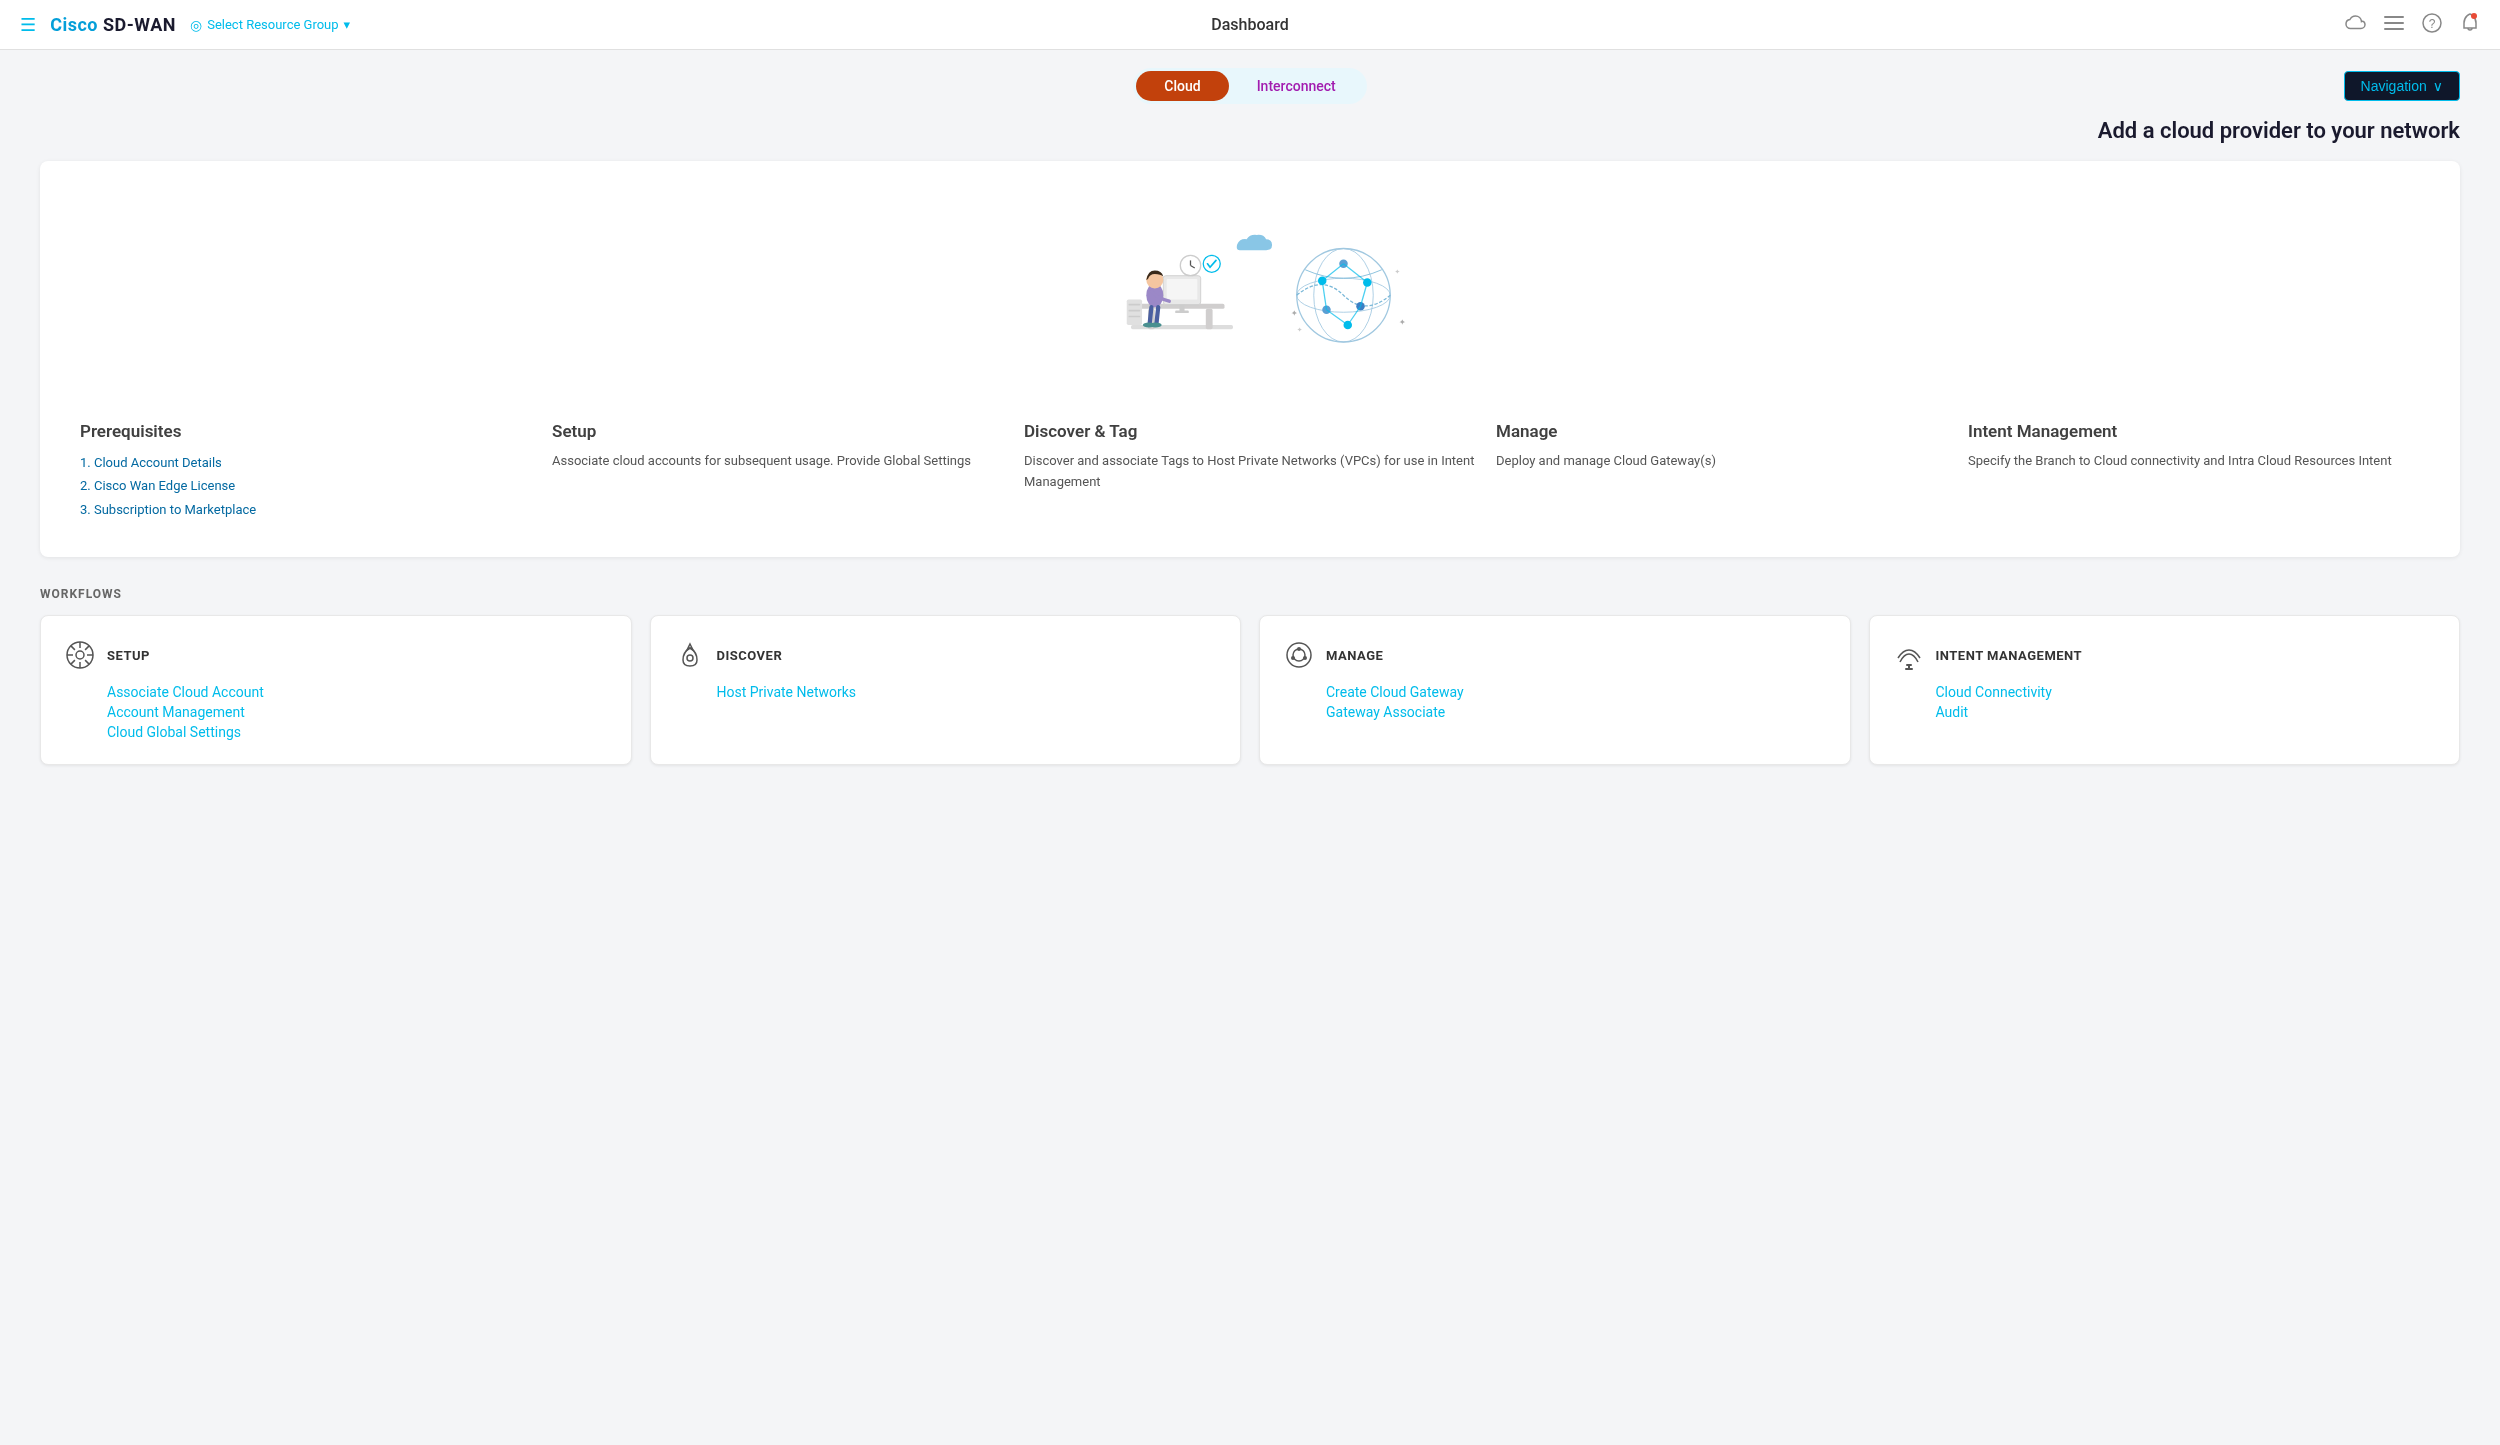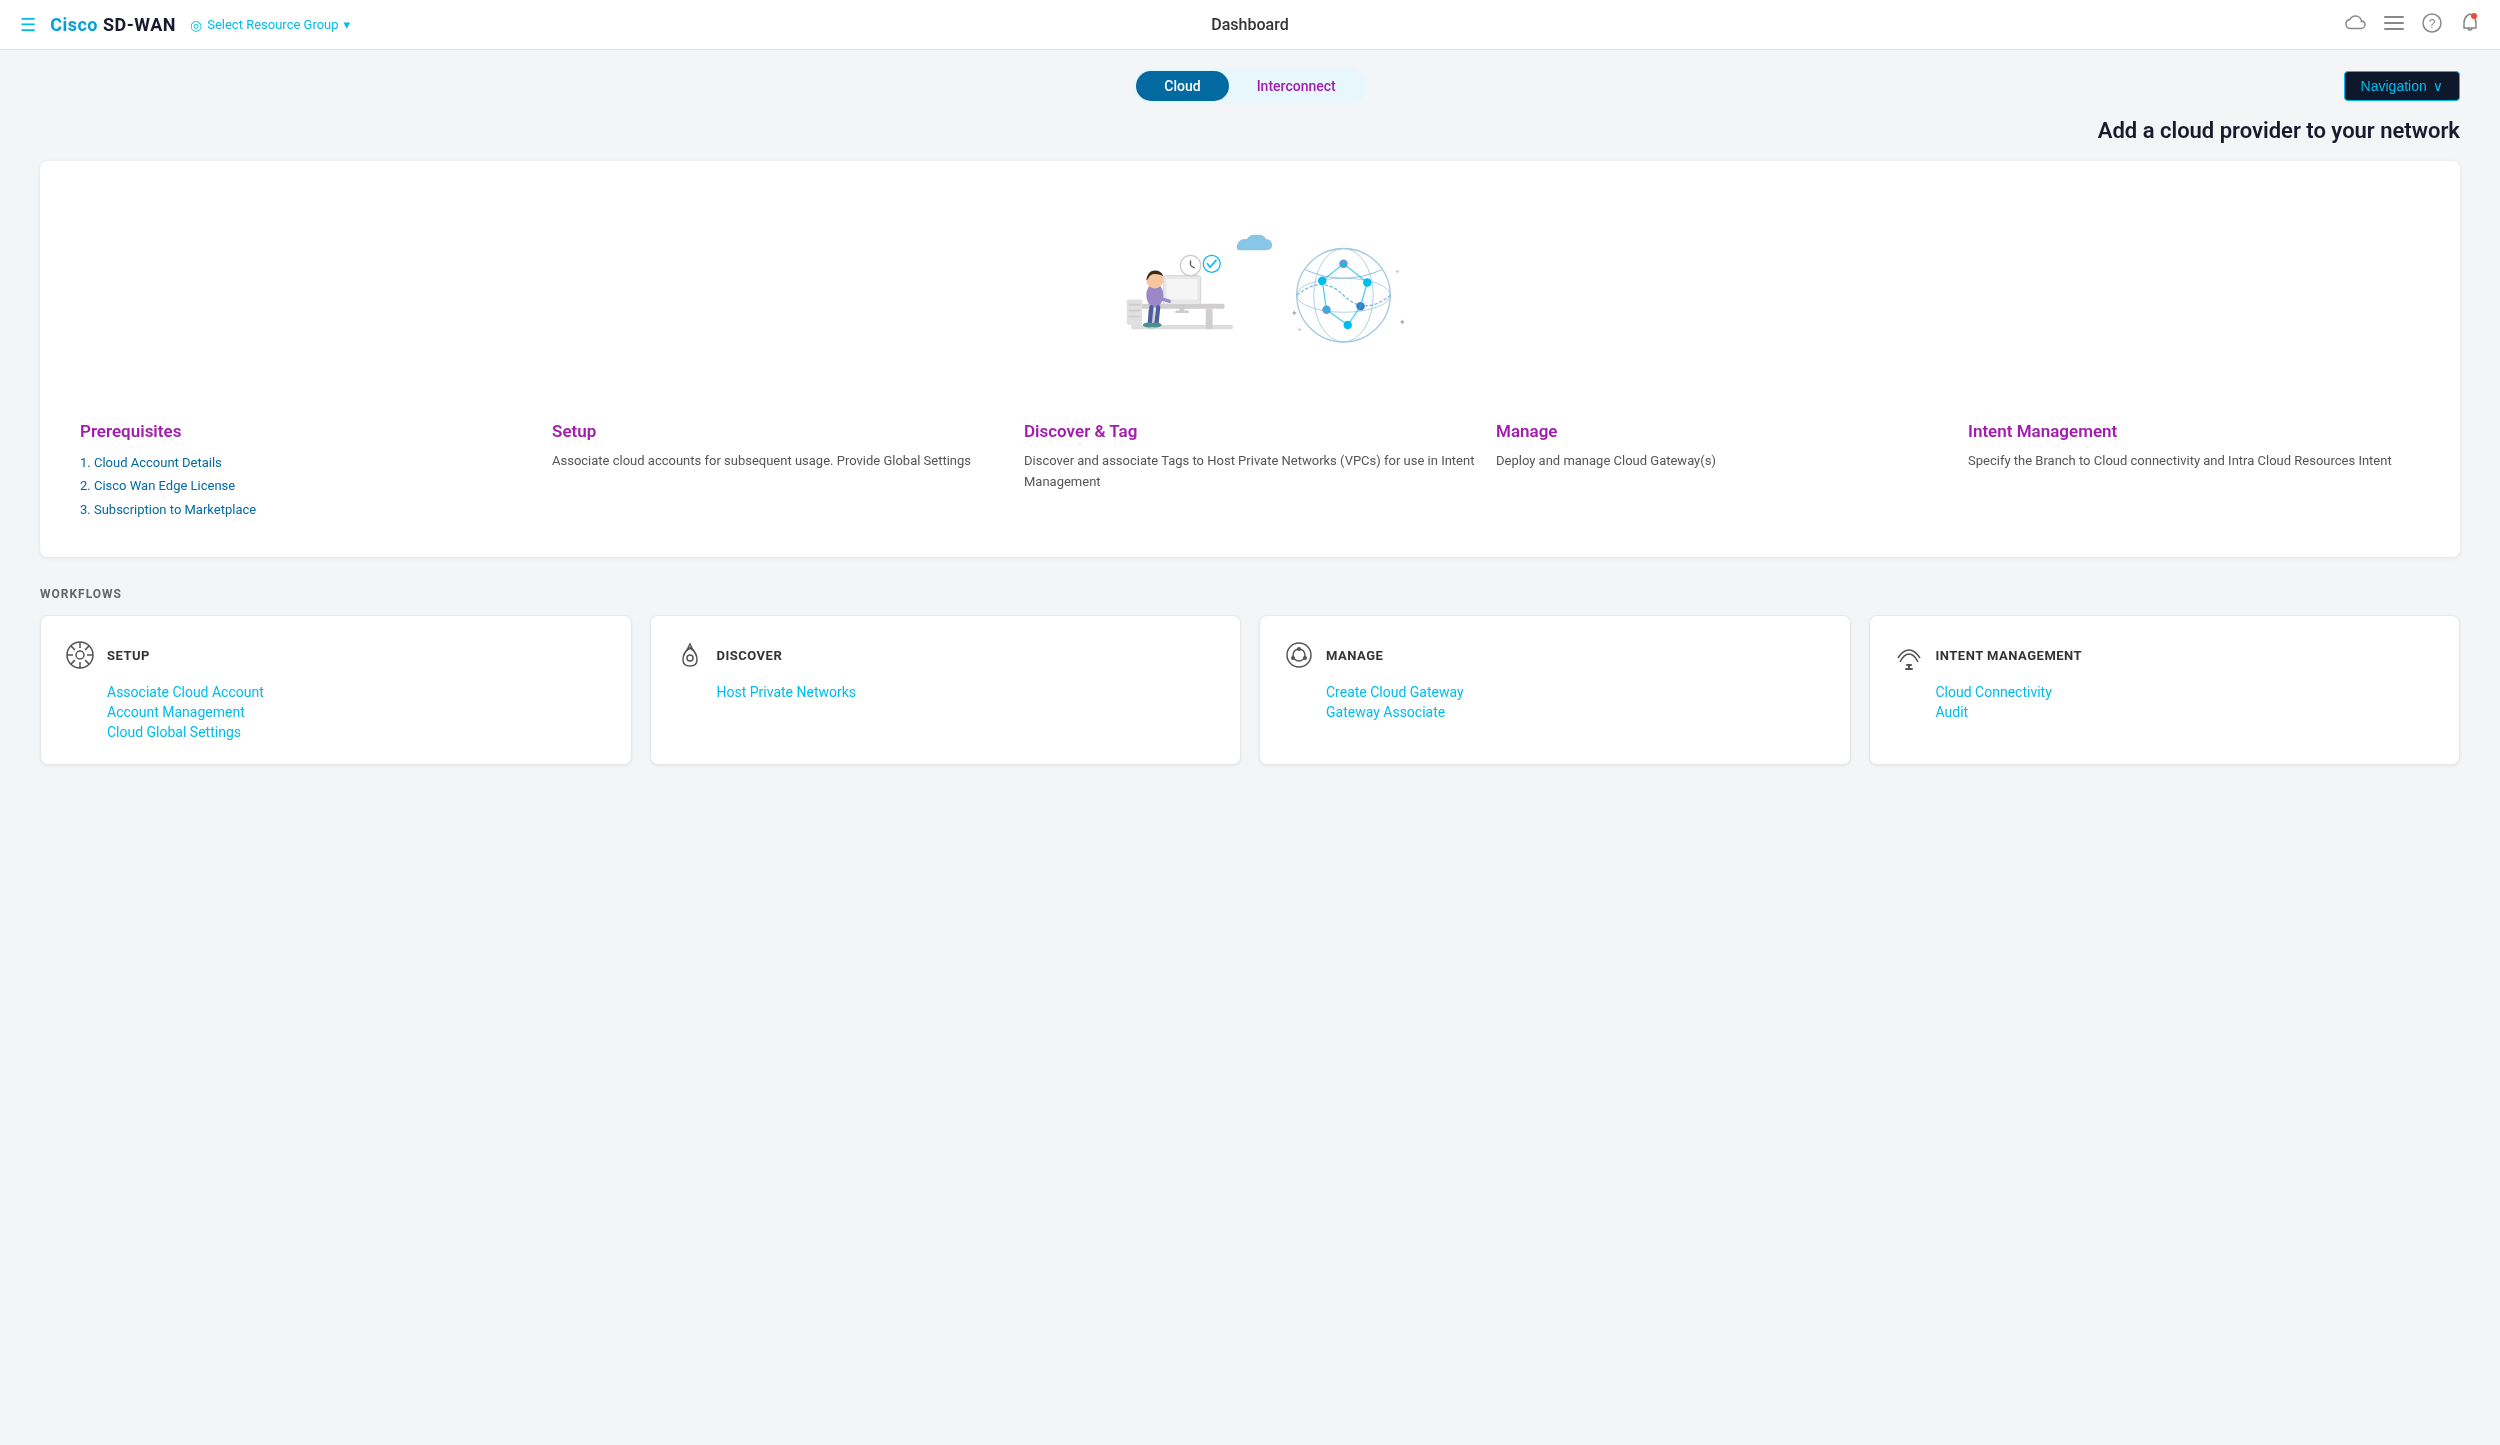--- a/index.html
+++ b/index.html
@@ -102,21 +102,21 @@
     }
     .tab {
       padding: 7px 28px;
       border-radius: 18px;
       font-size: 14px;
       font-weight: 500;
       cursor: pointer;
       transition: all 0.2s;
     }
     .tab.active {
-      background: #0369a1;
+      background: #c2410c;
       color: #fff;
     }
     .tab.inactive {
       background: transparent;
       color: #a21caf;
     }
     .navigation-btn {
       position: absolute;
       right: 0;
       display: flex;
@@ -168,21 +168,21 @@
     .info-columns {
       display: flex;
       gap: 20px;
     }
     .info-col {
       flex: 1;
     }
     .info-col-title {
       font-size: 17px;
       font-weight: 600;
-      color: #a21caf;
+      color: #404040;
       margin-bottom: 10px;
     }
     .info-col-text {
       font-size: 13px;
       color: #555;
       line-height: 1.6;
     }
     .info-col-list {
       list-style: none;
       padding: 0;

